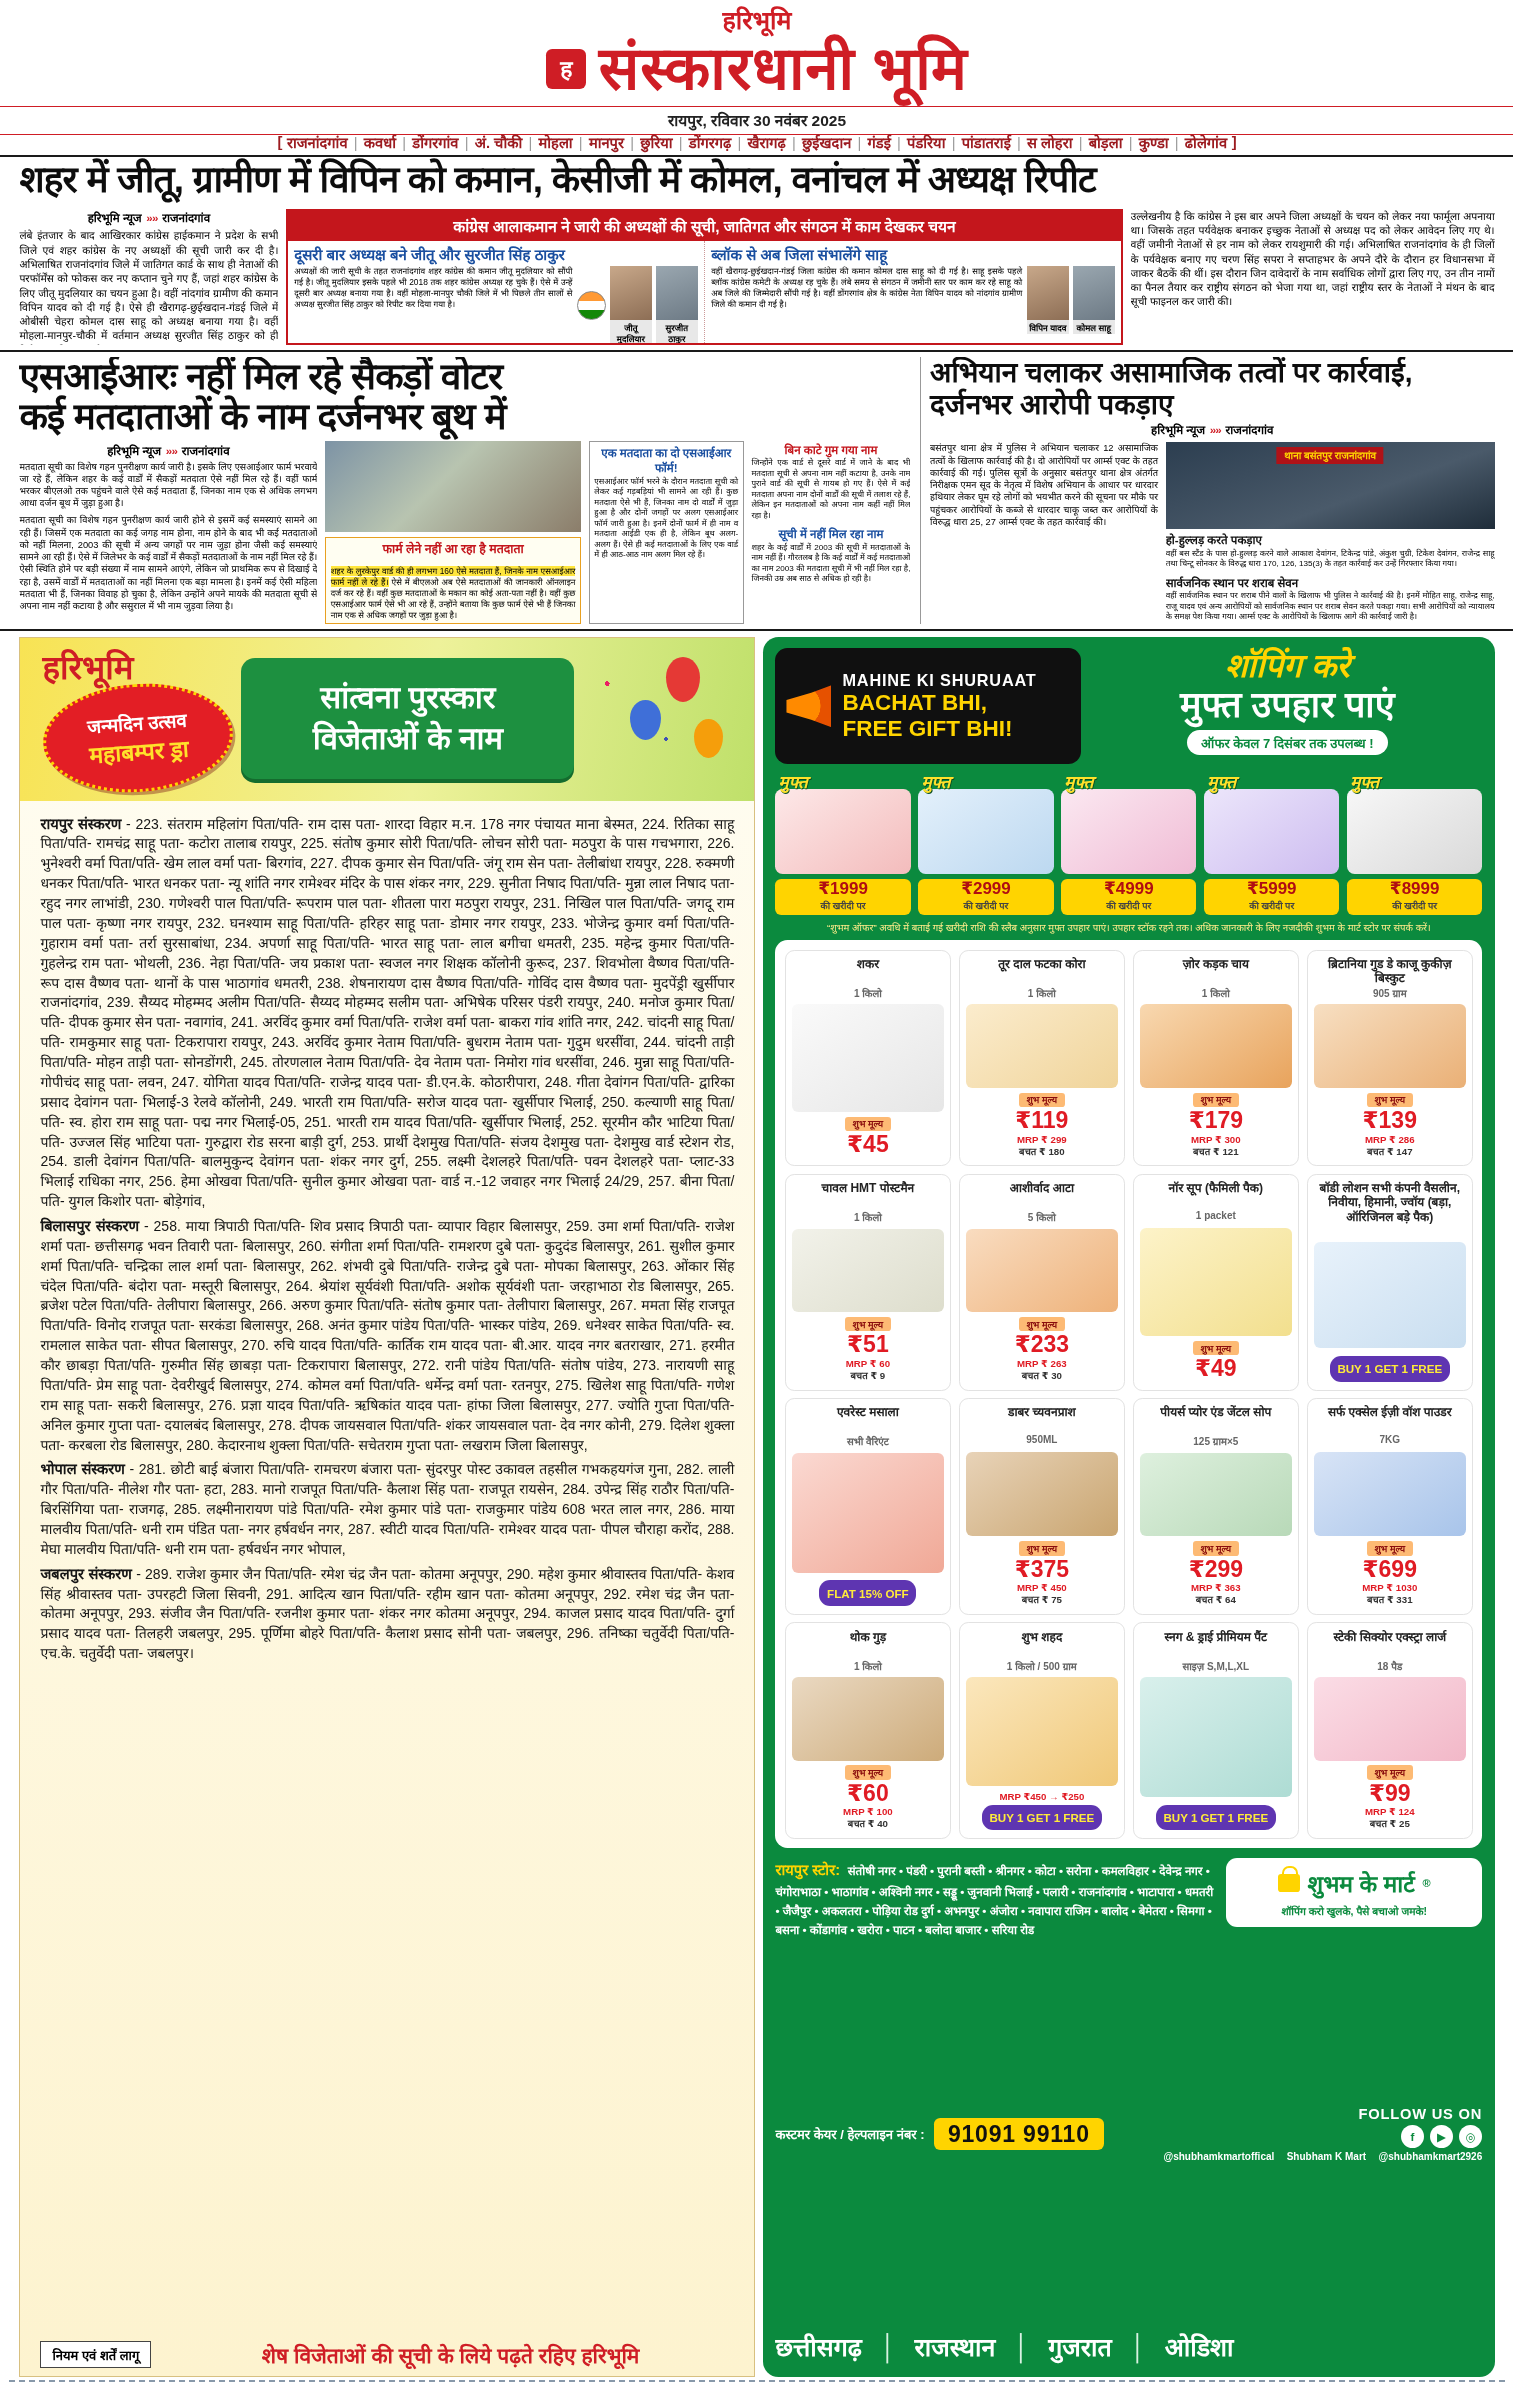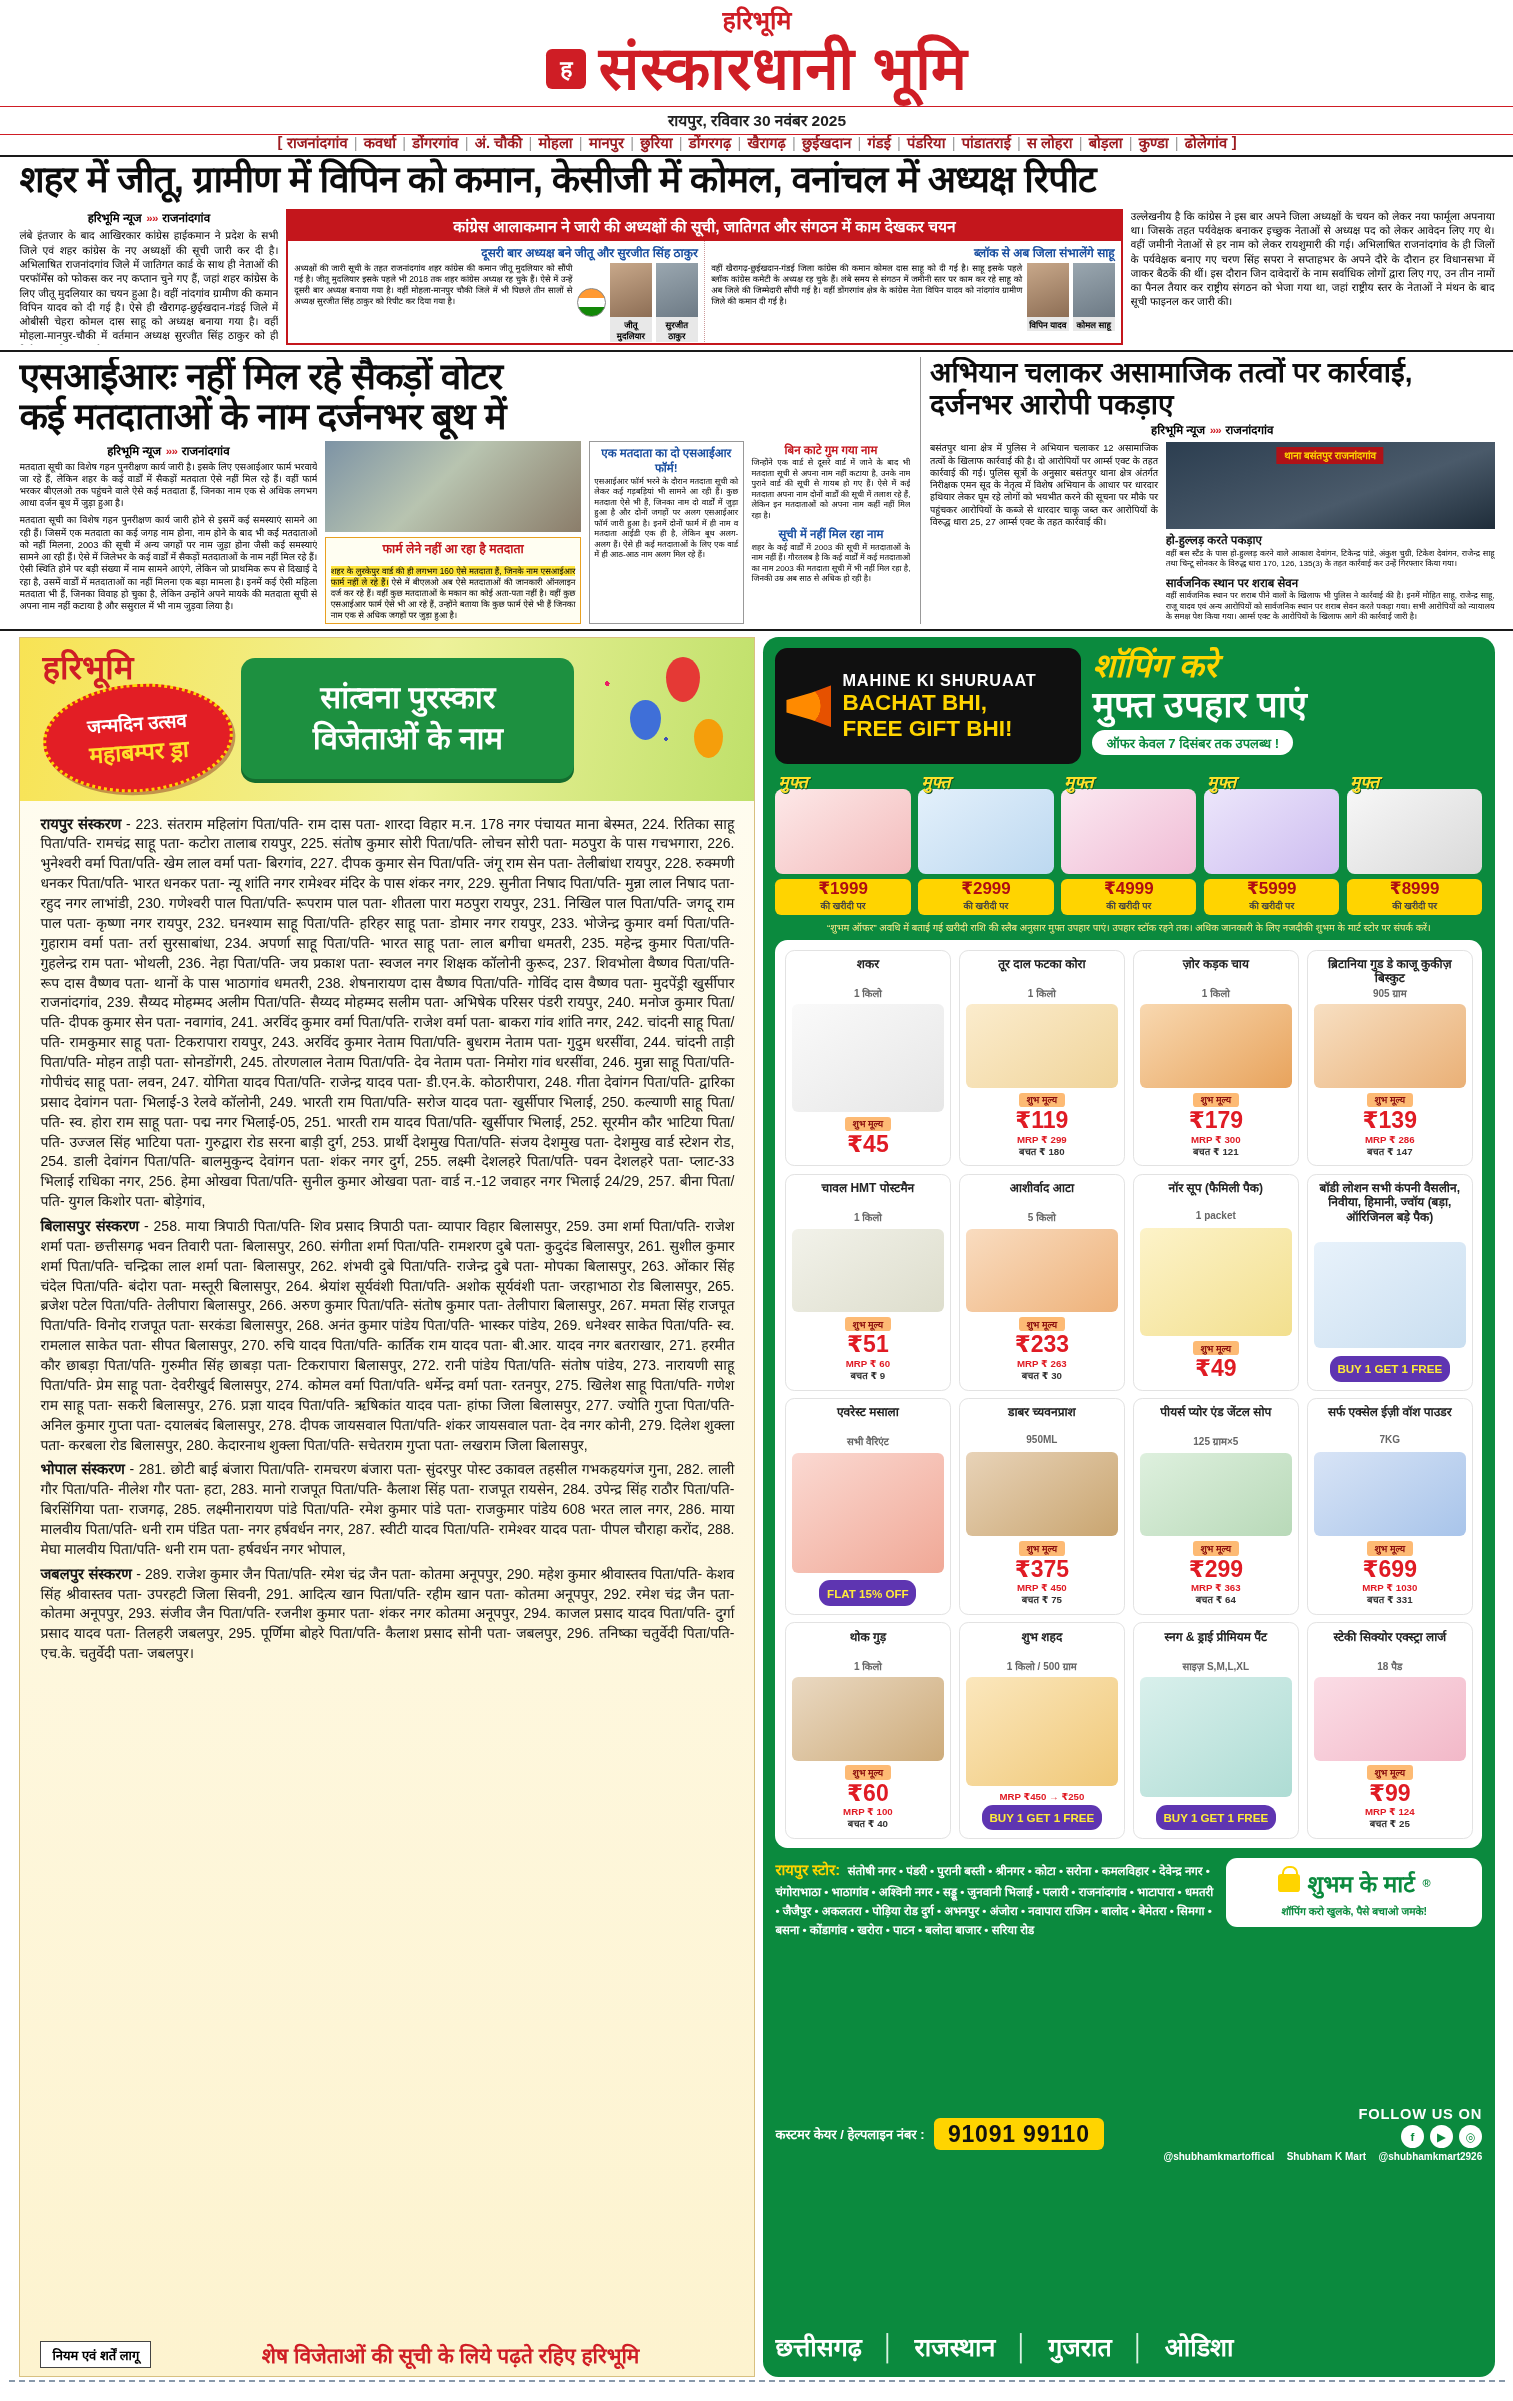--- a/index.html
+++ b/index.html
@@ -25,21 +25,21 @@
   .byline .ar{color:#cf1d25;margin:0 4.6px;letter-spacing:-0.8px}
   .lead-row{height:147px;display:flex;gap:7.7px;padding:3.9px 19.4px 4.6px;border-bottom:2.3px solid #1a1a1a}
   .colL{width:259px;overflow:hidden}
   .colR{width:364px;overflow:hidden}
   .body14{font-size:10.5px;line-height:1.36;text-align:justify}
   .centerbox{flex:1;border:2.3px solid #c4161c;display:flex;flex-direction:column;overflow:hidden}
   .banner{background:#c4161c;color:#fff;font-weight:bold;font-size:15.5px;text-align:center;padding:3.9px 0}
   .cb-row{flex:1;display:flex}
   .half{flex:1;padding:2.3px 6.2px;overflow:hidden}
   .half+.half{border-left:1.5px dotted #c99}
-  .half-title{color:#1a4fa0;font-weight:bold;font-size:12px;text-align:right;margin:0.8px 0 2.3px}
+  .half-title{color:#1a4fa0;font-weight:bold;font-size:15px;text-align:left;margin:0.8px 0 2.3px}
   .half-flex{display:flex;gap:4.6px}
   .body11{font-size:8.4px;line-height:1.3;text-align:justify;flex:1}
   .photos{display:flex;gap:3.9px;align-items:flex-end}
   .congress{width:29px;height:29px;border-radius:50%;border:1.5px solid #888;background:linear-gradient(180deg,#ff9933 34%,#fff 34% 67%,#138808 67%);align-self:center;flex:none}
   figure{width:42px;flex:none}
   .pimg{height:54px;background:linear-gradient(160deg,#c8a88a,#8d6e55)}
   .pimg.v2{background:linear-gradient(160deg,#9aa7b0,#6d7a85)}
   figcaption{background:#e8e8e8;font-size:8.5px;font-weight:bold;text-align:center;padding:1.5px 0}
 
   
@@ -99,21 +99,21 @@
   .terms-box{border:1.5px solid #444;background:#fff;padding:3.1px 11px;font-weight:bold;font-size:13px;white-space:nowrap}
   .d-foot .fr{flex:1;text-align:center;color:#cf1d25;font-weight:900;font-size:21px}
 
   
   .shop-ad{flex:1;background:#0b8a3e;border-radius:15.5px;padding:11px 12.4px;display:flex;flex-direction:column;color:#fff;overflow:hidden}
   .s-head{display:flex;gap:11px;height:116px;flex:none}
   .blackbox{width:306px;background:#101010;border-radius:12.4px;display:flex;align-items:center;gap:11px;padding:7.7px 11px;flex:none}
   .mega{width:45px;height:42px;flex:none;background:radial-gradient(circle at 30% 50%,#ff8a00 55%,#e65100 56%);clip-path:polygon(0 35%,55% 18%,100% 0,100% 100%,55% 82%,0 65%)}
   .bb-text .t1{color:#fff;font-weight:800;font-size:16.3px;letter-spacing:0.8px}
   .bb-text .t2,.bb-text .t3{color:#ffd400;font-weight:900;font-size:22.5px;line-height:1.15}
-  .s-script{flex:1;}
+  .s-script{flex:1;text-align:center}
   .sc1{color:#ffd400;font-size:33px;font-weight:900;font-style:italic;line-height:1.1}
   .sc2{color:#fff;font-size:36px;font-weight:900;line-height:1.15}
   .pill{display:inline-block;background:#fff;color:#0b8a3e;font-weight:bold;font-size:13px;border-radius:774px;padding:3.1px 14px;margin-top:4.6px}
   .s-free{display:flex;gap:7.7px;height:143px;margin-top:7.7px;flex:none}
   .fcard{flex:1;display:flex;flex-direction:column;position:relative}
   .flabel{position:absolute;top:-1.5px;left:3.1px;color:#ffe12b;font-weight:900;font-style:italic;font-size:17px;text-shadow:0.8px 0.8px 0 #084d22;z-index:2}
   .fimg{flex:1;border-radius:7.7px;margin-top:17px;background:linear-gradient(145deg,#f2f7f3,#cfe3d4)}
   .fcard:nth-child(1) .fimg{background:linear-gradient(145deg,#fde8e8,#f3bcbc)}
   .fcard:nth-child(2) .fimg{background:linear-gradient(145deg,#e3f0fb,#bcd8f0)}
   .fcard:nth-child(3) .fimg{background:linear-gradient(145deg,#fbe8f1,#f0bcd5)}

